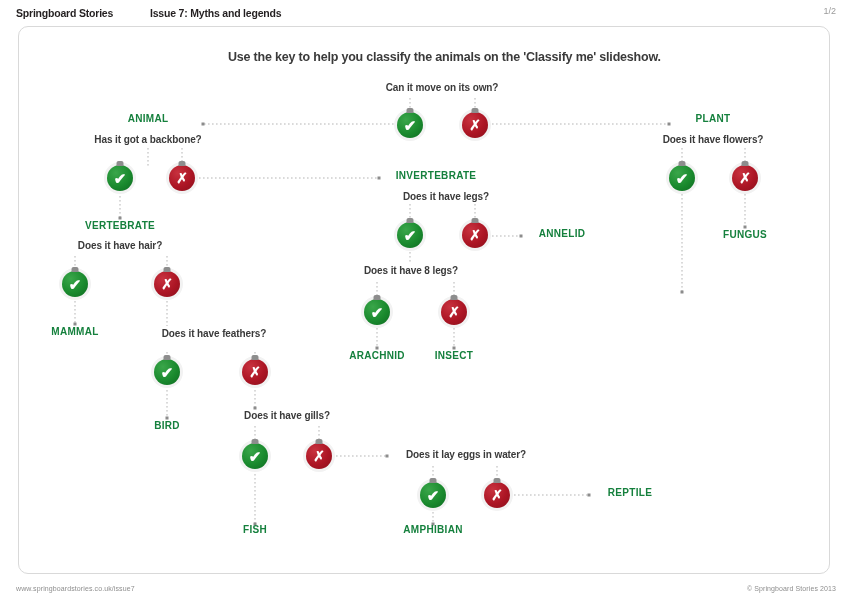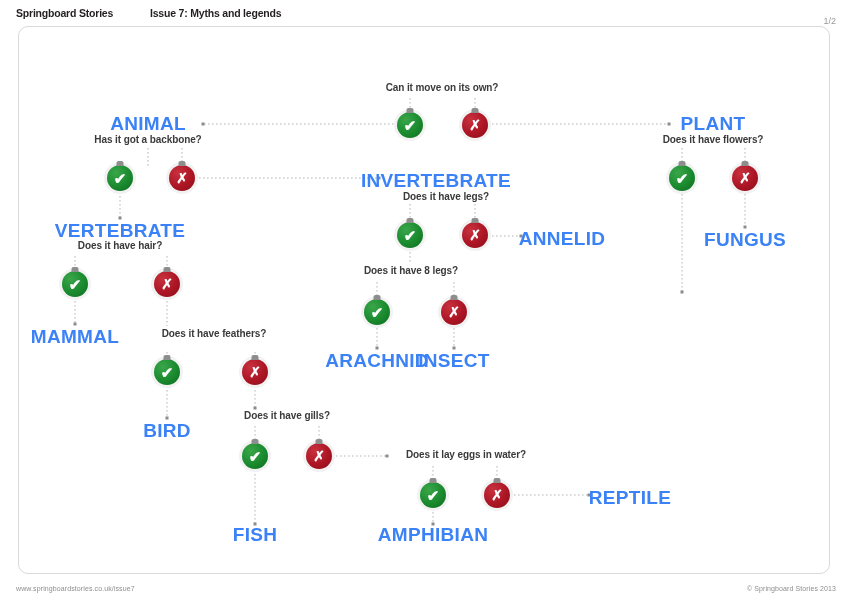--- a/index.html
+++ b/index.html
@@ -9,21 +9,21 @@
     font-family:"Liberation Sans", sans-serif;
     color:#231f20;
     overflow:hidden;
   }
   .page{position:relative;width:850px;height:601px;text-decoration:underline;}
 
   
   .hdr{position:absolute;top:0;left:0;width:850px;height:26px;}
   .hdr-brand{position:absolute;left:16px;top:7px;font-size:10.5px;font-weight:bold;letter-spacing:-.2px;color:#231f20;}
   .hdr-issue{position:absolute;left:150px;top:7px;font-size:10.5px;font-weight:bold;letter-spacing:-.2px;color:#231f20;}
-  .hdr-page{position:absolute;right:14px;top:16px;font-size:9px;color:#9b9b9b;}
+  .hdr-page{position:absolute;right:14px;top:6px;font-size:9px;color:#9b9b9b;}
 
   
   .card{
     position:absolute;left:18px;top:26px;width:812px;height:548px;
     border:1px solid #d9d9d9;border-radius:10px;background:#fff;
     box-sizing:border-box;
   }
 
   
   .ftr-left{position:absolute;left:16px;top:585px;font-size:7px;color:#8e8e8e;letter-spacing:.1px;}
@@ -38,21 +38,21 @@
     position:absolute;left:228px;top:50px;
     font-size:12.5px;font-weight:bold;color:#3a3a3a;letter-spacing:-.2px;
   }
 
   
   .diagram{position:absolute;left:0;top:0;width:850px;height:601px;}
   .lines{position:absolute;left:0;top:0;}
 
   
   .node{position:absolute;transform:translate(-50%,0);white-space:nowrap;text-align:center;}
-  .node.cat{font-size:19px;font-weight:bold;letter-spacing:.3px;color:#3b82f6;}
+  .node.cat{font-size:10px;font-weight:bold;letter-spacing:.3px;color:#15803d;}
   .node.cat.two{white-space:normal;line-height:1.08;width:120px;}
   .node.q{font-size:10px;font-weight:bold;color:#3a3a3a;letter-spacing:-.1px;}
 
   
   .dot{position:absolute;width:3px;height:3px;background:#8c8c8c;transform:translate(-50%,-50%);}
 
   
   .badge{
     position:absolute;width:26px;height:26px;border-radius:50%;
     transform:translate(-50%,-50%);
@@ -77,20 +77,21 @@
 <div class="page">
 
   <div class="hdr">
     <div class="hdr-brand">Springboard Stories</div>
     <div class="hdr-issue">Issue 7: Myths and legends</div>
     <div class="hdr-page">1/2</div>
   </div>
 
   <div class="card"></div>
 
+  <div class="subtitle">Use the key to help you classify the animals on the 'Classify me' slideshow.</div>
 
   <div class="diagram">
 
     <svg class="lines" width="850" height="601">
       <g stroke="#b5b5b5" stroke-width="1" stroke-dasharray="1.6 2.4" fill="none">
 
         <line x1="410" y1="98" x2="410" y2="114"></line>
         <line x1="475" y1="98" x2="475" y2="114"></line>
 
         <line x1="204" y1="124" x2="398" y2="124"></line>

